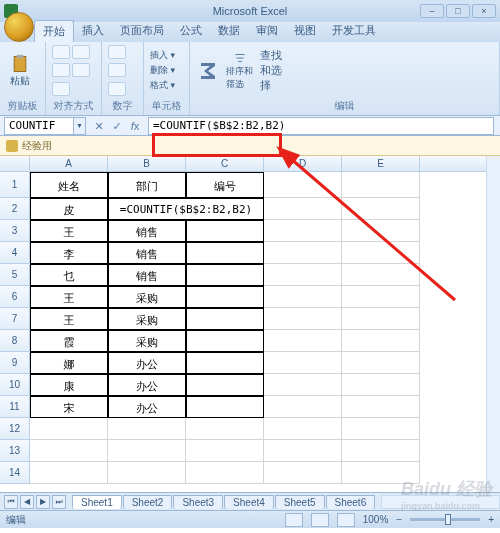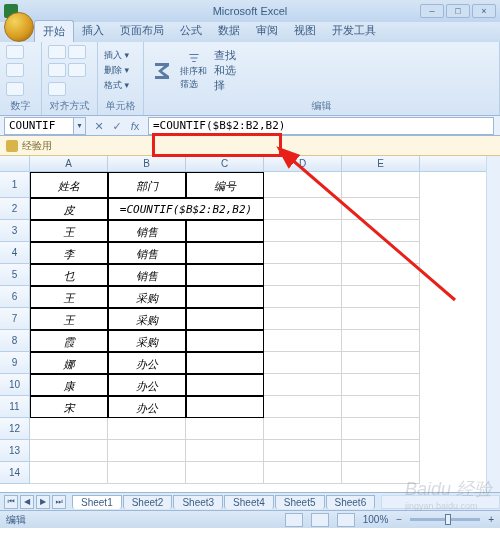--- a/index.html
+++ b/index.html
@@ -46,21 +46,21 @@
 
 
 .sheet-area { position: relative; height: 336px; background: #fff; overflow: hidden; }
 .col-headers { display: flex; height: 16px; background: linear-gradient(#f5f9fe,#dce9f7); border-bottom: 1px solid #b8cfe8; font-size: 10px; color: #3b5d84; }
 .corner { width: 30px; border-right: 1px solid #b8cfe8; background: linear-gradient(#f5f9fe,#dce9f7); }
 .ch { border-right: 1px solid #b8cfe8; text-align: center; line-height: 16px; }
 .rows { }
 .row { display: flex; height: 22px; }
 .rh { width: 30px; background: linear-gradient(#f5f9fe,#e3eefa); border-right: 1px solid #b8cfe8; border-bottom: 1px solid #b8cfe8; text-align: center; font-size: 10px; color: #3b5d84; line-height: 22px; }
 .cell { border-right: 1px solid #d4d4d4; border-bottom: 1px solid #d4d4d4; font-size: 11px; text-align: center; line-height: 22px; overflow: hidden; white-space: nowrap; }
-.bordered { border: 1px solid #000 !important; font-style: italic; }
+.bordered { border: 1px solid #000 !important; }
 .merged { font-family: Consolas, monospace; }
 .row.r1 { height: 26px; }
 .row.r1 .rh, .row.r1 .cell { line-height: 26px; }
 
 
 .sheettabs { height: 18px; background: #dce9f7; border-top: 1px solid #9cb8d6; display: flex; align-items: center; font-size: 10px; color: #3b5d84; padding-left: 4px; gap: 2px; }
 .navbtn { width: 14px; height: 14px; border: 1px solid #9cb8d6; background: #e8f1fb; text-align: center; line-height: 12px; font-size: 8px; }
 .stab { padding: 1px 8px; background: #fff; border: 1px solid #9cb8d6; border-bottom: none; border-radius: 0 0 3px 3px; }
 .stab.inactive { background: #e8f1fb; }
 
@@ -68,21 +68,21 @@
 .status { height: 18px; background: linear-gradient(#dce9f7,#c9dcf0); border-top: 1px solid #9cb8d6; display: flex; align-items: center; font-size: 10px; color: #3b5d84; padding: 0 6px; }
 .status-right { margin-left: auto; display: flex; align-items: center; gap: 8px; text-align: right; }
 .viewbtn { width: 18px; height: 14px; border: 1px solid #9cb8d6; background: #e8f1fb; }
 .zoom-slider { width: 70px; height: 3px; background: #9cb8d6; position: relative; }
 .zoom-thumb { position: absolute; left: 35px; top: -4px; width: 6px; height: 11px; background: #e8f1fb; border: 1px solid #5b7ba3; }
 
 
 .arrow-svg { position: absolute; left: 0; top: 0; width: 500px; height: 533px; pointer-events: none; z-index: 19; }
 
 
-.watermark { position: absolute; right: 8px; bottom: 22px; font-size: 18px; color: rgba(140,150,160,0.35); font-weight: normal; font-style: italic; pointer-events: none; z-index: 25; }
+.watermark { position: absolute; right: 8px; bottom: 22px; font-size: 18px; color: rgba(140,150,160,0.35); font-weight: bold; font-style: italic; pointer-events: none; z-index: 25; }
 .watermark small { display: block; font-size: 9px; font-style: normal; }
 
 
 .vscroll { position: absolute; right: 0; top: 0; width: 14px; height: 100%; background: #e8f1fb; border-left: 1px solid #c9dcf0; }
 .hscroll-track { flex: 1; height: 14px; background: #e8f1fb; border: 1px solid #c9dcf0; margin-left: 4px; }
 </style>
 </head>
 <body>
 
 <div class="titlebar">
@@ -103,37 +103,49 @@
       <div class="tab">页面布局</div>
       <div class="tab">公式</div>
       <div class="tab">数据</div>
       <div class="tab">审阅</div>
       <div class="tab">视图</div>
       <div class="tab">开发工具</div>
     </div>
 </div>
 
 <div class="ribbon">
+  <div class="group" style="width:46px">
+    <div class="grp-content">
+      <div class="big-btn">
+        <svg viewBox="0 0 24 24">
+            <rect x="5" y="3" width="14" height="18" fill="#d8a43a" stroke="#8b5a0c"></rect>
+            <rect x="8" y="1" width="8" height="4" fill="#aaa"></rect>
+          </svg>
+        <span>粘贴</span>
+      </div>
+    </div>
+    <div class="group-label">剪贴板</div>
+  </div>
+  <div class="group" style="width:56px">
+    <div class="grp-content" style="flex-wrap:wrap;gap:2px">
+      <div class="mini"></div>
+      <div class="mini"></div>
+      <div class="mini"></div>
+      <div class="mini"></div>
+      <div class="mini"></div>
+    </div>
+    <div class="group-label">对齐方式</div>
+  </div>
   <div class="group" style="width:42px">
     <div class="grp-content" style="flex-wrap:wrap;gap:2px">
       <div class="mini"></div>
       <div class="mini"></div>
       <div class="mini"></div>
     </div>
     <div class="group-label">数字</div>
-  </div>
-  <div class="group" style="width:56px">
-    <div class="grp-content" style="flex-wrap:wrap;gap:2px">
-      <div class="mini"></div>
-      <div class="mini"></div>
-      <div class="mini"></div>
-      <div class="mini"></div>
-      <div class="mini"></div>
-    </div>
-    <div class="group-label">对齐方式</div>
   </div>
   <div class="group" style="width:46px">
     <div class="grp-content">
         <div class="stack">
       <span>插入 ▾</span>
       <span>删除 ▾</span>
       <span>格式 ▾</span>
     </div>
       </div>
     <div class="group-label">单元格</div>

